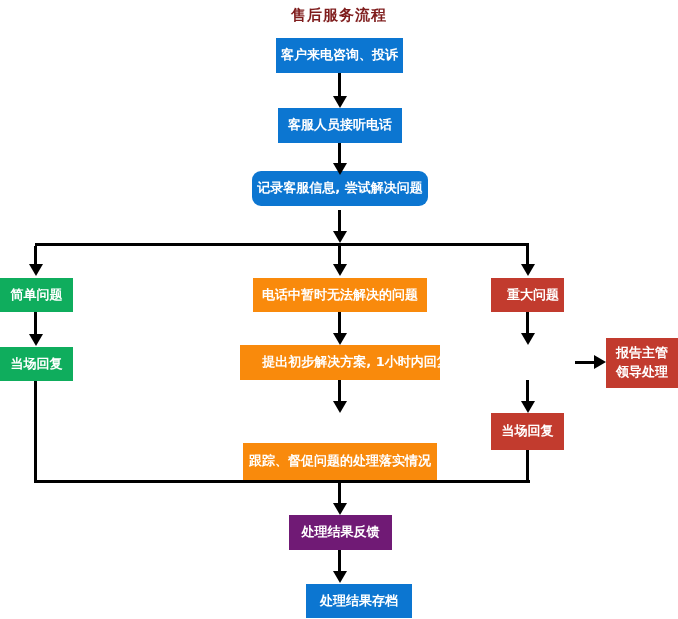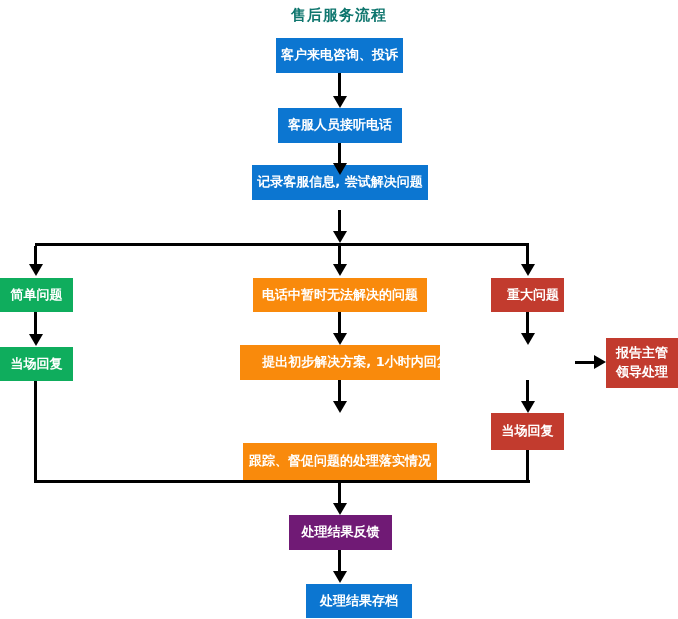--- a/index.html
+++ b/index.html
@@ -12,39 +12,39 @@
         box-sizing:border-box;padding:2px 4px;white-space:nowrap;}
   #n-r4{white-space:normal;}
   .vline{position:absolute;width:3px;background:var(--line,#000);}
   .hline{position:absolute;height:3px;background:var(--line,#000);}
   .tri-down{position:absolute;width:0;height:0;border-left:7px solid transparent;
             border-right:7px solid transparent;border-top:12px solid var(--line,#000);}
   .tri-right{position:absolute;width:0;height:0;border-top:7px solid transparent;
              border-bottom:7px solid transparent;border-left:12px solid var(--line,#000);}
   #n-b1{left:276px;top:38px;width:127px;height:35px;}
   #n-b2{left:278px;top:108px;width:124px;height:35px;}
-  #n-b3{left:252px;top:165px;width:176px;height:35px;}
+  #n-b3{left:252px;top:171px;width:176px;height:35px;border-radius:9px;}
   #n-g1{left:0;top:278px;width:73px;height:34px;}
   #n-o1{left:253px;top:278px;width:174px;height:34px;}
   #n-r1{left:491px;top:278px;width:73px;height:34px;padding-left:15px;}
   #n-g2{left:0;top:347px;width:73px;height:34px;}
   #n-o2{left:240px;top:345px;width:200px;height:35px;}
   #n-r2{left:482px;top:345px;width:92px;height:35px;}
   #n-r4{left:606px;top:338px;width:72px;height:50px;}
   #n-o3{left:243px;top:413px;width:194px;height:37px;margin-top:30px;}
   #n-r3{left:491px;top:413px;width:73px;height:37px;}
   #n-b4{left:289px;top:515px;width:103px;height:35px;}
   #n-b5{left:286px;top:584px;width:106px;height:34px;}
 </style>
 </head>
 <body>
 
 <div id="canvas">
 
-  <div class="title" style="color: #0f766e;">售后服务流程</div>
+  <div class="title" style="color: #7f1d1d;">售后服务流程</div>
 
   <div class="node" id="n-b1" style="background: rgb(12, 118, 209);">客户来电咨询、投诉</div>
   <div class="node" id="n-b2" style="background: rgb(12, 118, 209);">客服人员接听电话</div>
   <div class="node" id="n-b3" style="background: rgb(12, 118, 209);">记录客服信息, 尝试解决问题</div>
   <div class="node" id="n-g1" style="background: rgb(15, 173, 93);">简单问题</div>
   <div class="node" id="n-o1" style="background: rgb(249, 138, 12);">电话中暂时无法解决的问题</div>
   <div class="node" id="n-r1" style="background: rgb(194, 59, 46);">重大问题</div>
   <div class="node" id="n-g2" style="background: rgb(15, 173, 93);">当场回复</div>
   <div class="node" id="n-o2" style="background: rgb(249, 138, 12); padding-left: 36px;">提出初步解决方案, 1小时内回复</div>
   <div class="node" id="n-r4" style="background: rgb(194, 59, 46);">报告主管领导处理</div>

